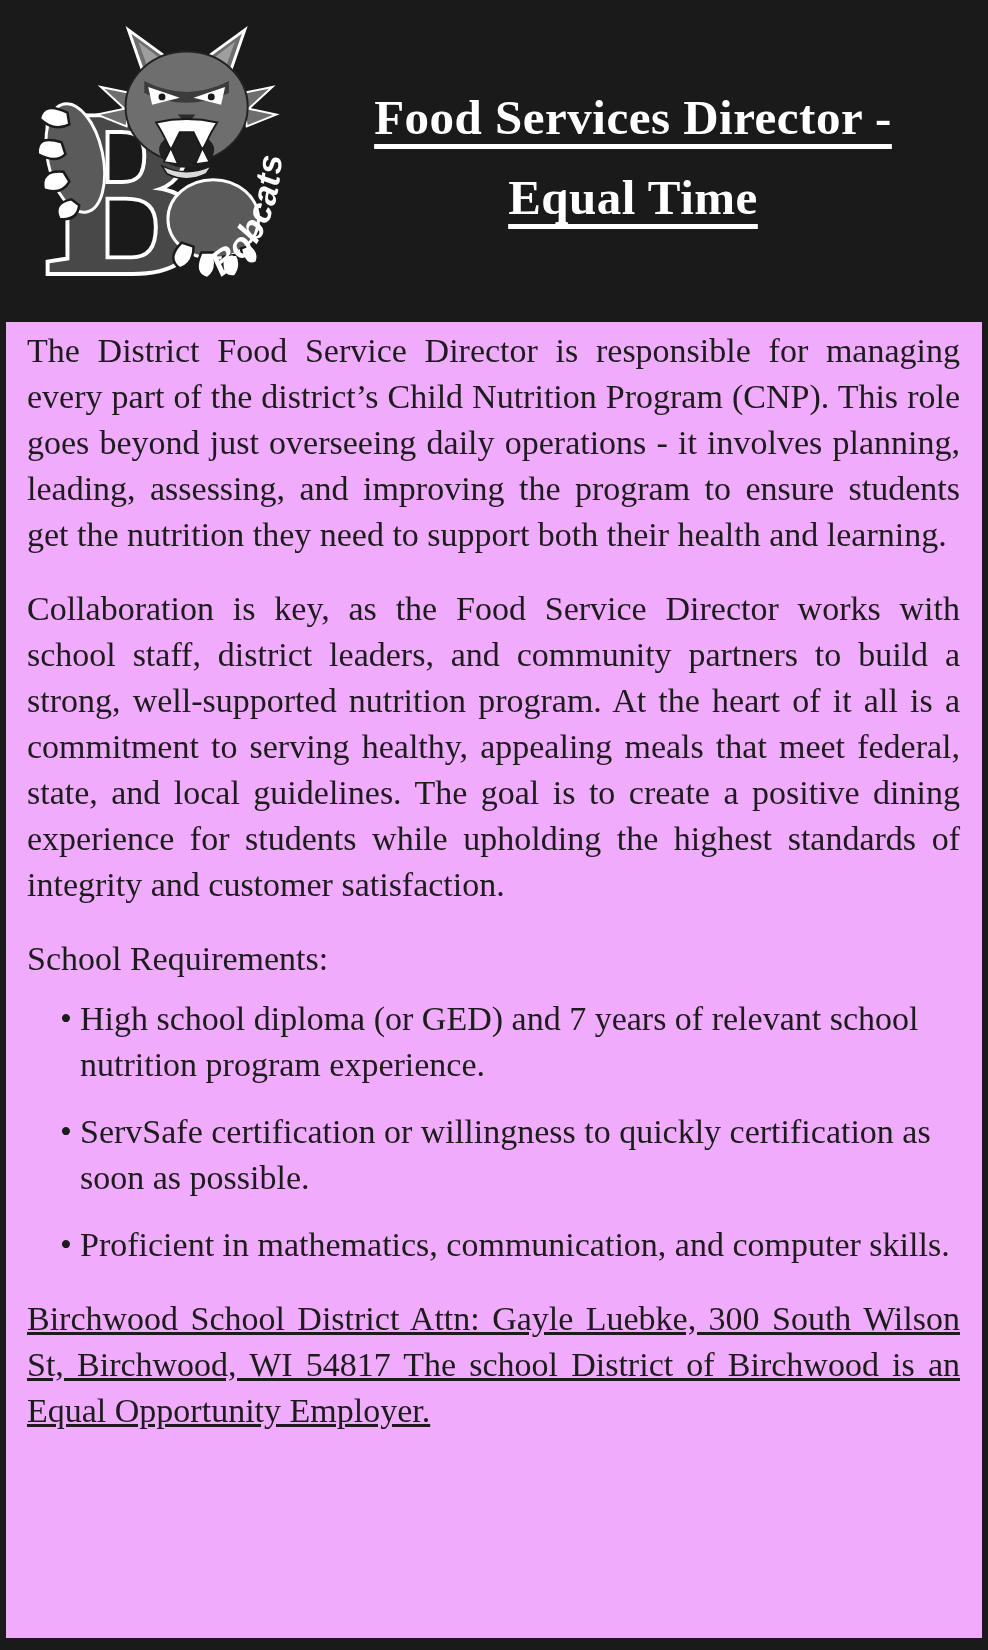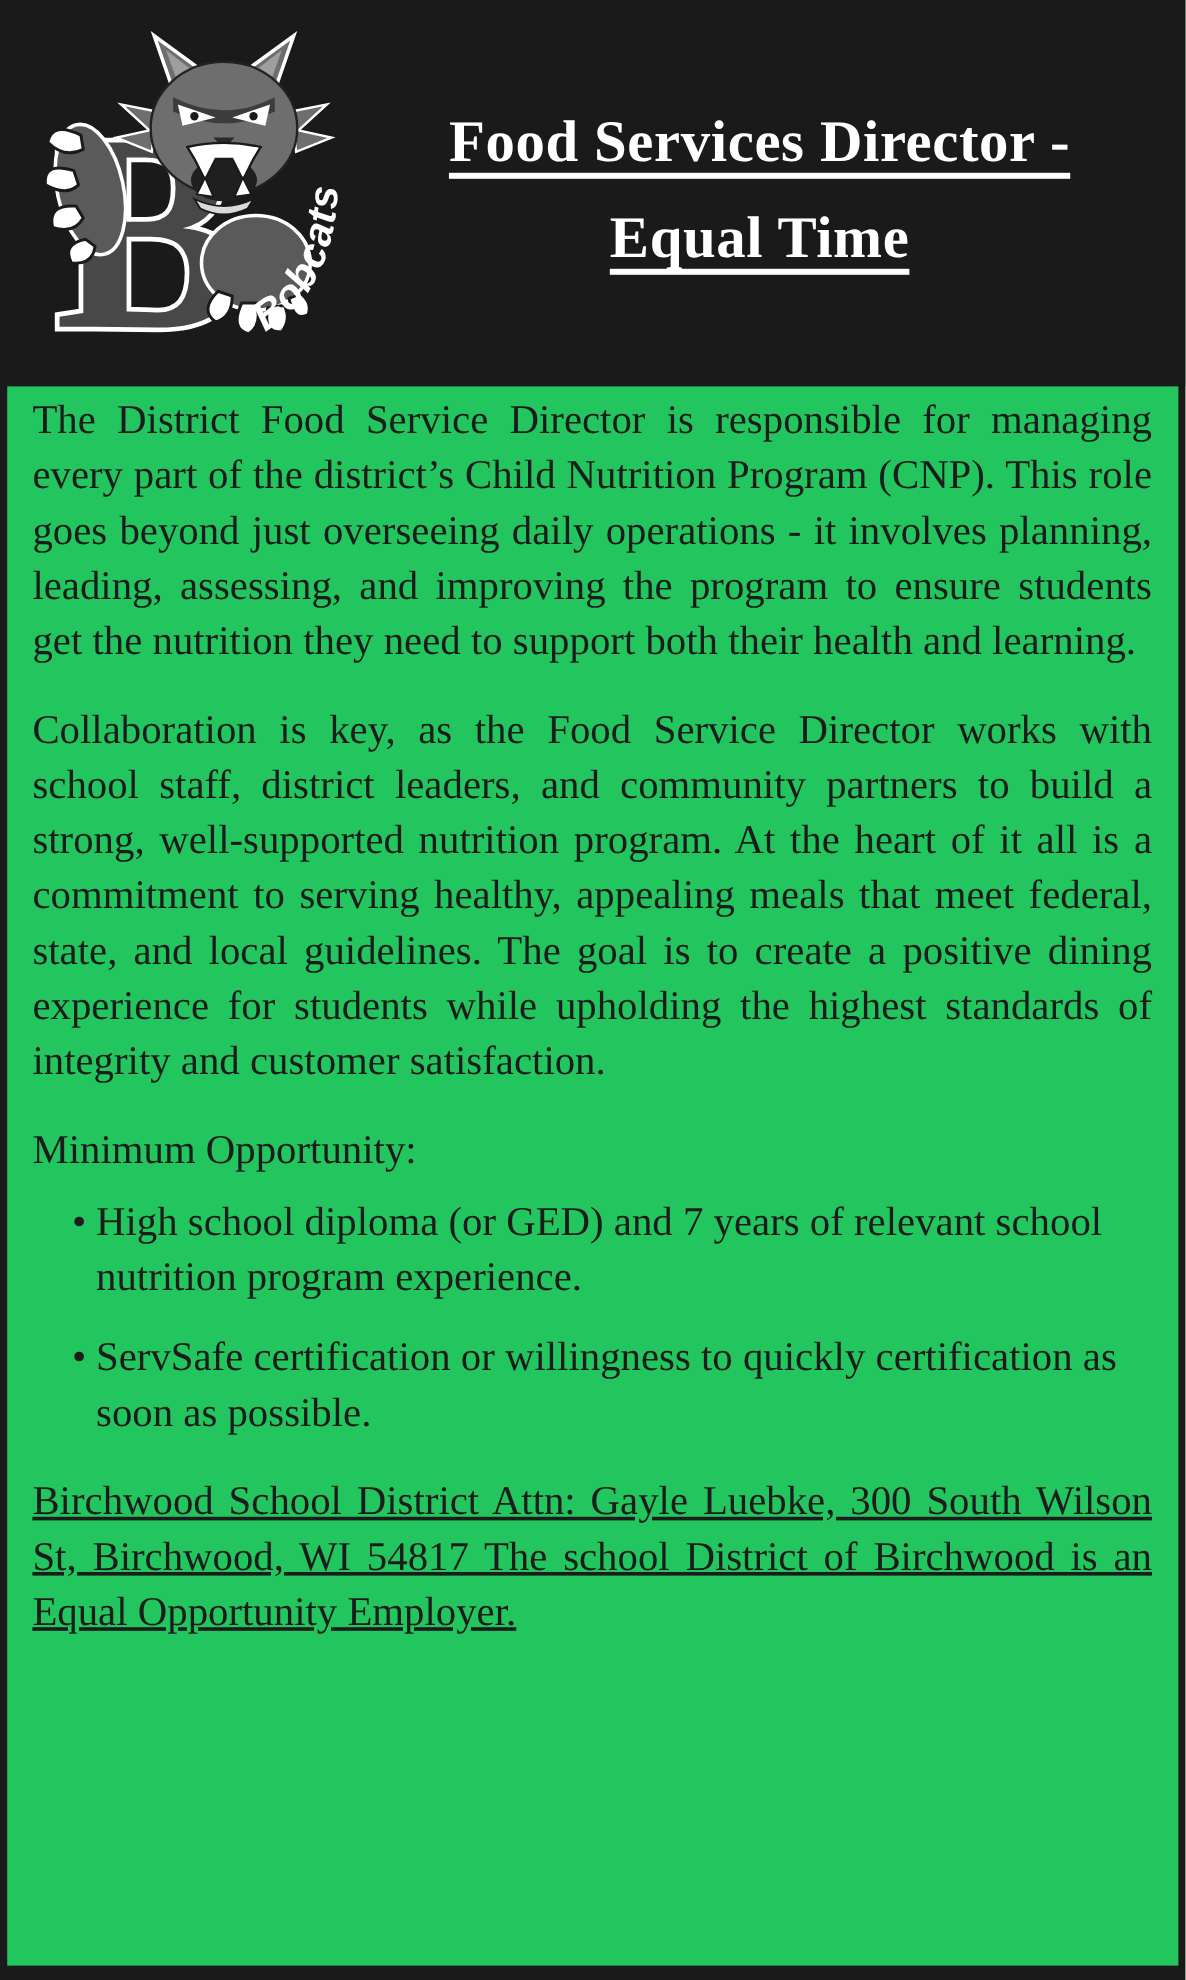--- a/index.html
+++ b/index.html
@@ -36,21 +36,21 @@
     text-decoration: underline;
     text-decoration-thickness: 5px;
     text-underline-offset: 10px;
   }
 
   
   .content {
     position: absolute;
     left: 6px; right: 6px;
     top: 322px; bottom: 12px;
-    background: #22c55e;
+    background: #f0abfc;
     box-sizing: border-box;
     padding: 6px 22px 17px 21px;
     overflow: hidden;
     color: #1c1c1c;
     font-size: 34px;
     line-height: 46px;
   }
   .content p { margin: 0 0 28px 0; text-align: justify; }
   .req-heading { margin: 0 0 14px 0 !important; text-align: left !important; }
   ul.req-list {
@@ -140,23 +140,24 @@
       <div class="title-line">Equal Time</div>
     </div>
   </div>
 
   <div class="content">
 
     <p>The District Food Service Director is responsible for managing every part of the district’s Child Nutrition Program (CNP). This role goes beyond just overseeing daily operations - it involves planning, leading, assessing, and improving the program to ensure students get the nutrition they need to support both their health and learning.</p>
 
     <p>Collaboration is key, as the Food Service Director works with school staff, district leaders, and community partners to build a strong, well-supported nutrition program. At the heart of it all is a commitment to serving healthy, appealing meals that meet federal, state, and local guidelines. The goal is to create a positive dining experience for students while upholding the highest standards of integrity and customer satisfaction.</p>
 
-    <p class="req-heading">Minimum Opportunity:</p>
+    <p class="req-heading">School Requirements:</p>
 
     <ul class="req-list">
       <li><span>High school diploma (or GED) and 7 years of relevant school nutrition program experience.</span></li>
       <li><span>ServSafe certification or willingness to quickly certification as soon as possible.</span></li>
+      <li><span>Proficient in mathematics, communication, and computer skills.</span></li>
     </ul>
 
     <p class="contact">Birchwood School District Attn: Gayle Luebke, 300 South Wilson St, Birchwood, WI 54817 The school District of Birchwood is an Equal Opportunity Employer.</p>
 
   </div>
 </div>
 
 </body></html>

